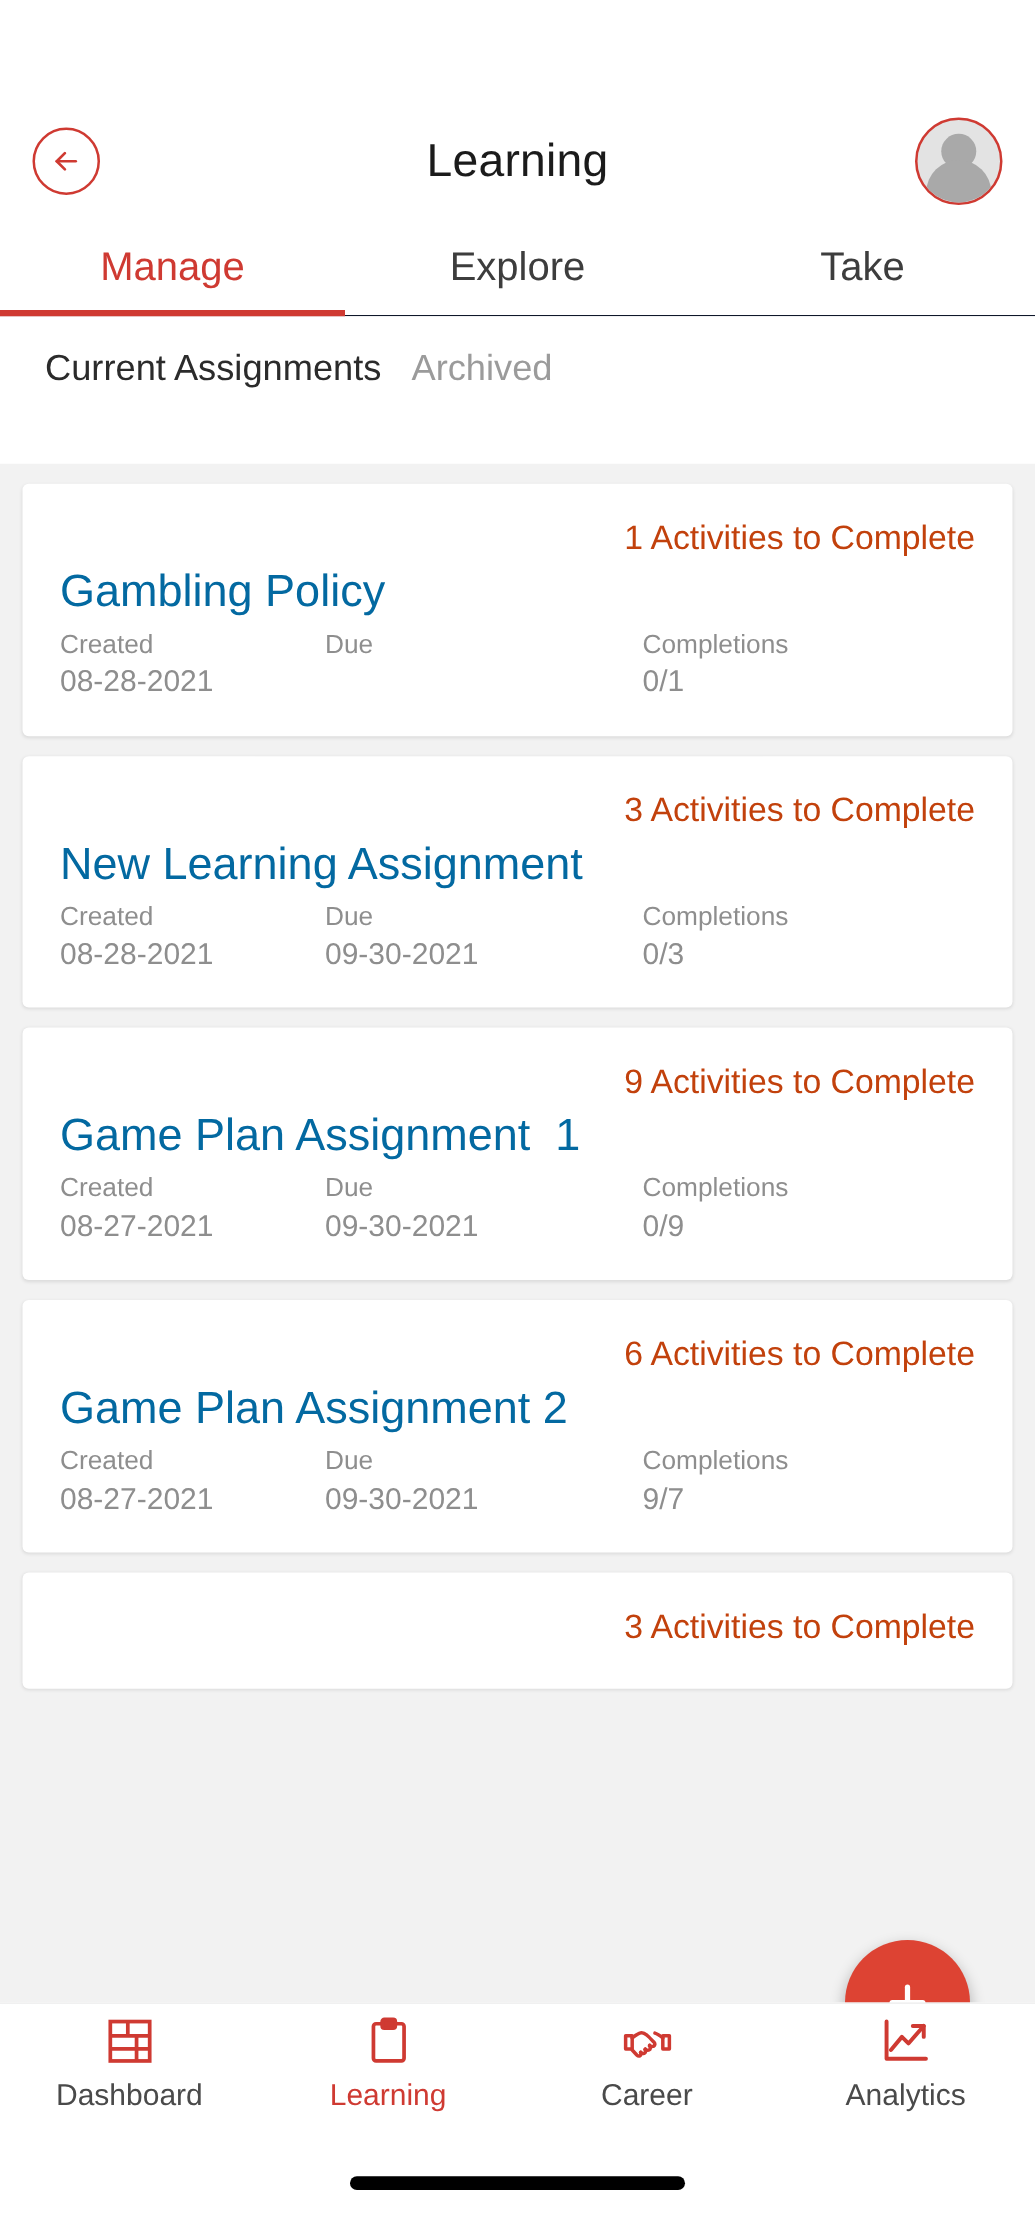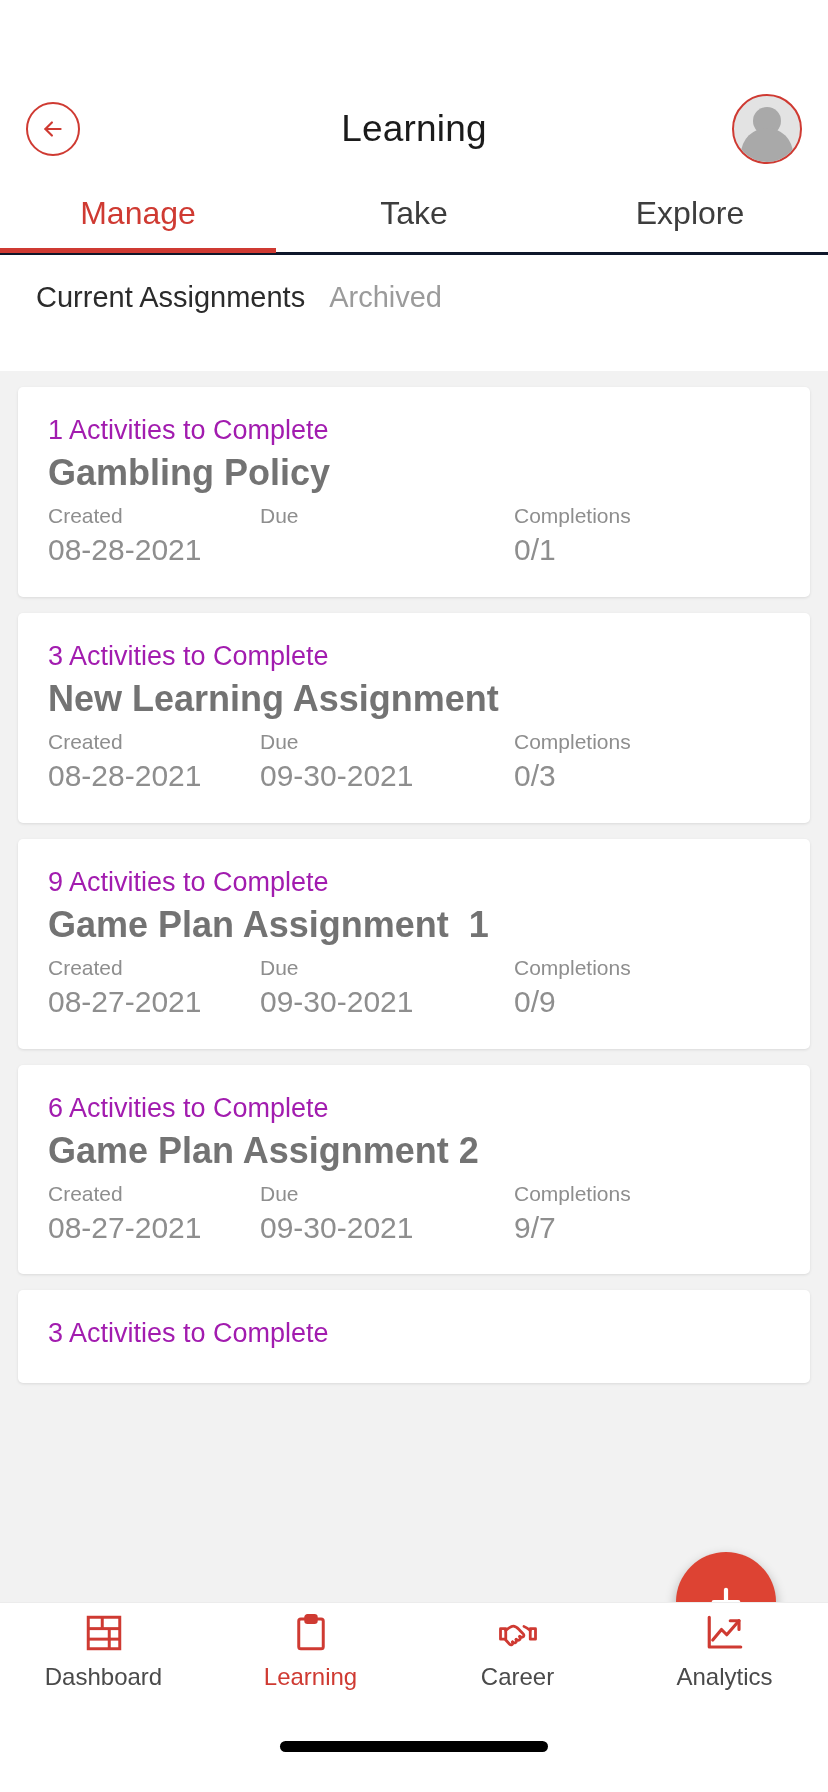--- a/index.html
+++ b/index.html
@@ -40,21 +40,21 @@
   .avatar .av-head {
     position:absolute; width:28px; height:28px; border-radius:50%;
     background:#a9a9a9; left:50%; transform:translateX(-50%); top:11px;
   }
   .avatar .av-body {
     position:absolute; width:52px; height:38px; border-radius:26px 26px 0 0;
     background:#a9a9a9; left:50%; transform:translateX(-50%); bottom:-4px;
   }
 
   
-  .tabs { display:flex; background:#fff; border-bottom:3px solid #0f172a; }
+  .tabs { display:flex; background:#fff; border-bottom:1px solid #0f172a; }
   .tab {
     flex:1; text-align:center; padding:22px 0 20px;
     font-size:32px; color:#3d3d3d; position:relative;
   }
   .tab.active { color:#cf3a32; }
   .tab.active::after {
     content:""; position:absolute; left:0; right:0; bottom:-1px;
     height:5px; background:#cf3a32;
   }
 
@@ -70,31 +70,31 @@
   .content {
     position:absolute; left:0; right:0;
     top:371px; bottom:190px;
     background:#f2f2f2; overflow:hidden;
   }
   .card {
     background:#ffffff; margin:16px 18px;
     border-radius:5px; padding:28px 30px 26px;
     box-shadow:0 1px 3px rgba(0,0,0,.10);
   }
-  .card-sub { font-size:27px; color:#a21caf; margin-bottom:6px; }
+  .card-sub { font-size:27px; color:#c2410c; margin-bottom:6px;text-align:right; }
   .card-title {
-    font-size:36px; color:#737373; margin-bottom:8px;
-    white-space:pre; font-weight:700;
+    font-size:36px; color:#0369a1; margin-bottom:8px;
+    white-space:pre; font-weight:400;
   }
   .meta { display:flex; }
   .meta-col { flex:0 0 auto; }
   .meta-col.c1 { width:212px; }
   .meta-col.c2 { width:254px; }
   .meta-label { font-size:21px; color:#8e8e8e; line-height:1.35; }
-  .meta-value { font-size:30px; color:#8e8e8e; line-height:1.35; }
+  .meta-value { font-size:24px; color:#8e8e8e; line-height:1.35; }
 
   
   .fab {
     position:absolute; width:100px; height:100px; border-radius:50%;
     background:#dd4333; right:52px; bottom:140px;
     display:flex; align-items:center; justify-content:center;
     box-shadow:0 5px 12px rgba(0,0,0,.30); z-index:20;
   }
   .fab svg { width:42px; height:42px; display:block; }
 
@@ -136,24 +136,24 @@
     <div class="av-head"></div>
     <div class="av-body"></div>
   </div>
 </div>
 
 <div class="tabs">
   <div class="tab active">
     <span>Manage</span>
   </div>
   <div class="tab">
+    <span>Explore</span>
+  </div>
+  <div class="tab">
     <span>Take</span>
-  </div>
-  <div class="tab">
-    <span>Explore</span>
   </div>
 </div>
 
 <div class="subtabs">
   <div class="subtab">Current Assignments</div>
   <div class="subtab muted">Archived</div>
 </div>
 
 <div class="content">
 

